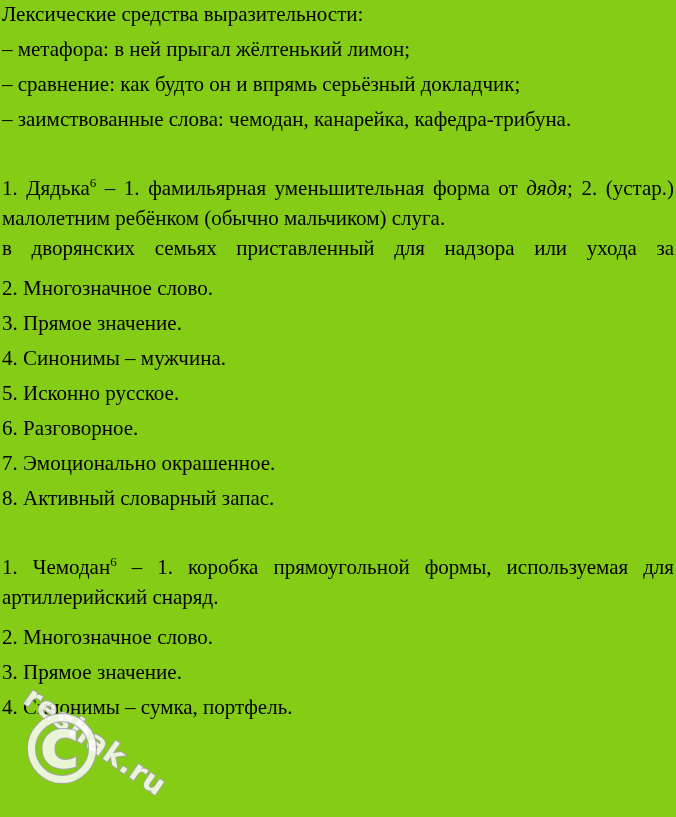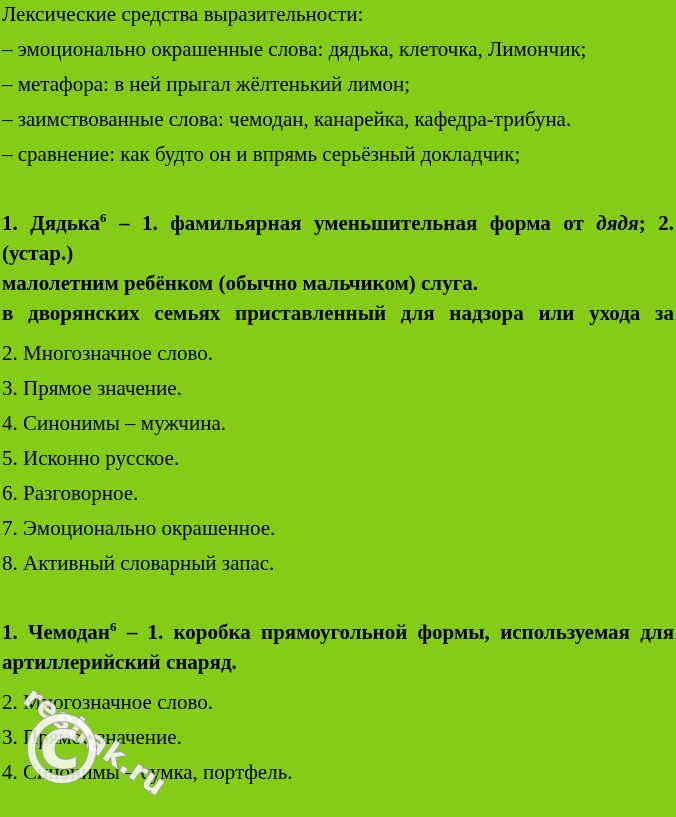--- a/index.html
+++ b/index.html
@@ -24,21 +24,21 @@
     top: 0;
     width: 672px;
   }
   .intro { margin-top: -3px; }
   .entry { margin-top: 36px; }
   .line {
     line-height: 35px;
     white-space: pre-wrap;
   }
   .def { margin-bottom: 8px; }
-  .def .line { line-height: 30px; font-weight: bold; }
+  .def .line { line-height: 30px; }
   .line.justify {
     text-align: justify;
     text-align-last: justify;
   }
   sup {
     font-size: 0.62em;
     line-height: 0;
     vertical-align: super;
   }
   i { font-style: italic; }
@@ -55,24 +55,23 @@
   }
 </style>
 </head>
 <body>
 
 <div class="page">
   <div class="content">
 
     <section class="intro">
         <div class="line">Лексические средства выразительности:</div>
-        <div class="line">– эмоционально окрашенные слова: дядька, клеточка, Лимончик;</div>
         <div class="line">– метафора: в ней прыгал жёлтенький лимон;</div>
+        <div class="line">– сравнение: как будто он и впрямь серьёзный докладчик;</div>
         <div class="line">– заимствованные слова: чемодан, канарейка, кафедра-трибуна.</div>
-        <div class="line">– сравнение: как будто он и впрямь серьёзный докладчик;</div>
       </section>
 
     <section class="entry">
       <div class="def">
           <div class="line justify"><span>1. Дядька</span><sup>6</sup><span> – 1. фамильярная уменьшительная форма от </span><i>дядя</i><span>; 2. (устар.)</span></div>
           <div class="line"><span>малолетним ребёнком (обычно мальчиком) слуга.</span></div>
           <div class="line justify"><span>в дворянских семьях приставленный для надзора или ухода за</span></div>
         </div>
       <div class="items">
           <div class="line">2. Многозначное слово.</div>

